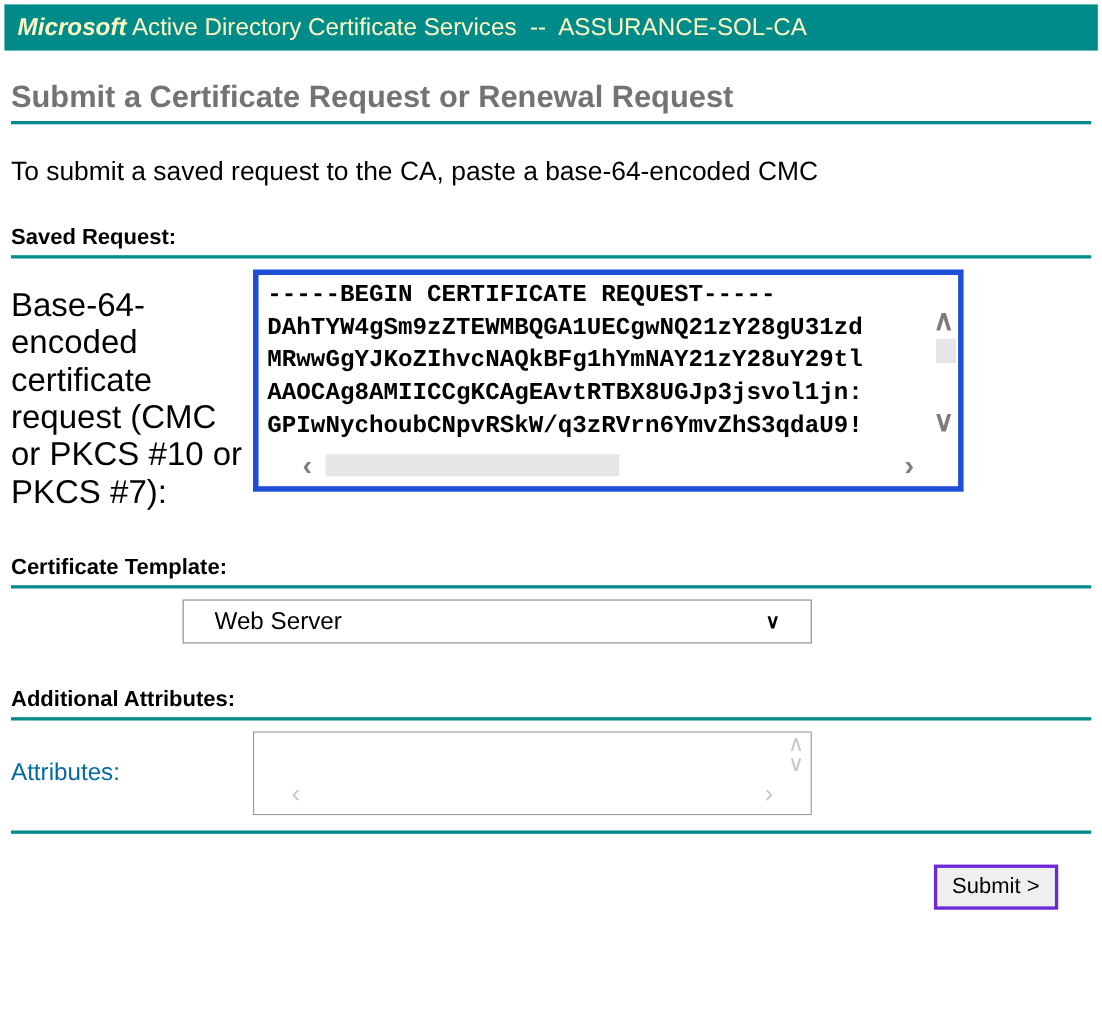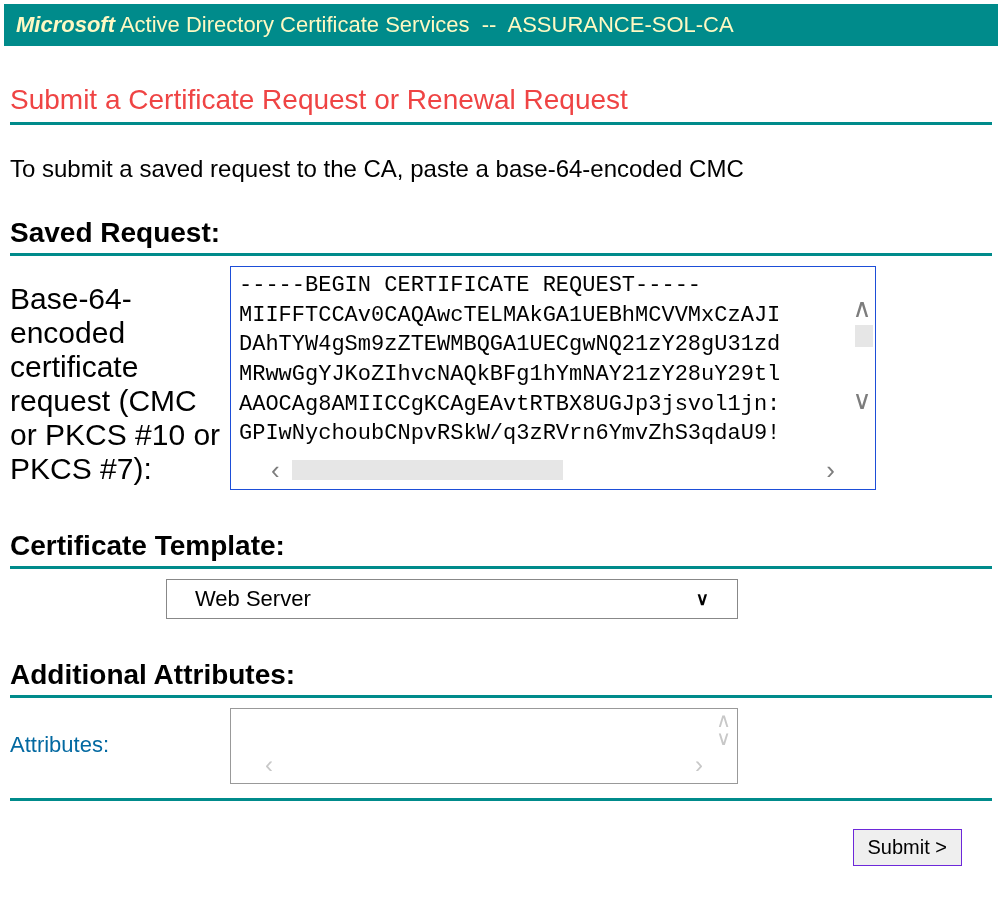--- a/index.html
+++ b/index.html
@@ -18,42 +18,42 @@
     }
     .header-bar .brand {
       font-weight: bold;
       font-style: italic;
     }
     .content {
       padding: 10px 6px 0 6px;
     }
     h1.page-title {
       font-size: 28px;
-      font-weight: normal;
-      color: #ef4444;
-      margin-top: 28px;
+      font-weight: bold;
+      color: #737373;
+      margin-top: 16px;
       margin-bottom: 6px;
     }
     .rule-teal {
       border: none;
       border-top: 3px solid #008b8b;
       margin-bottom: 30px;
     }
     .rule-teal-thin {
       border: none;
       border-top: 3px solid #008b8b;
       margin-bottom: 10px;
     }
     .intro {
       font-size: 24px;
       color: #000;
       margin-bottom: 34px;
     }
     .section-label {
-      font-size: 28px;
+      font-size: 20px;
       font-weight: bold;
       margin-bottom: 4px;
     }
     .row {
       display: flex;
       align-items: flex-start;
     }
     .row-label {
       width: 220px;
       font-size: 30px;
@@ -63,23 +63,24 @@
     .row-label-right {
       width: 220px;
       font-size: 22px;
       color: #0369a1;
       text-align: left;
       padding-right: 10px;
       padding-top: 24px;
     }
     .textarea-wrap {
       position: relative;
-      border: 1px solid #1d4ed8;
+      border: 5px solid #1d4ed8;
       width: 646px;
       background: #fff;
+      font-weight: bold;
     }
     .textarea-lines {
       font-family: "Courier New", monospace;
       font-size: 22px;
       line-height: 1.35;
       padding: 4px 30px 4px 8px;
       white-space: nowrap;
       overflow: hidden;
     }
     .v-scroll {
@@ -184,21 +185,21 @@
       font-size: 20px;
       line-height: 0.9;
     }
     .submit-row {
       display: flex;
       justify-content: flex-end;
       padding: 18px 30px 10px 0;
     }
     .btn {
       background: #efefef;
-      border: 1px solid #6d28d9;
+      border: 3px solid #6d28d9;
       padding: 6px 14px;
       font-size: 20px;
       font-family: Arial, Helvetica, sans-serif;
       cursor: pointer;
     }
     .indent-left { margin-left: 140px; }
   </style>
 </head>
 <body>
 
@@ -217,21 +218,20 @@
   <p class="intro">To submit a saved request to the CA, paste a base-64-encoded CMC</p>
 
   <div class="section-label">Saved Request:</div>
   <hr class="rule-teal-thin">
 
   <div class="row">
     <div class="row-label">Base-64-encoded certificate request (CMC or PKCS #10 or PKCS #7):</div>
     <div class="textarea-wrap">
       <div class="textarea-lines">
         <div>-----BEGIN CERTIFICATE REQUEST-----</div>
-        <div>MIIFFTCCAv0CAQAwcTELMAkGA1UEBhMCVVMxCzAJI</div>
         <div>DAhTYW4gSm9zZTEWMBQGA1UECgwNQ21zY28gU31zd</div>
         <div>MRwwGgYJKoZIhvcNAQkBFg1hYmNAY21zY28uY29tl</div>
         <div>AAOCAg8AMIICCgKCAgEAvtRTBX8UGJp3jsvol1jn:</div>
         <div>GPIwNychoubCNpvRSkW/q3zRVrn6YmvZhS3qdaU9!</div>
       </div>
       <div class="v-scroll">
         <span class="chev">∧</span>
         <div class="track"></div>
         <span class="chev" style="margin-top:44px">∨</span>
       </div>

